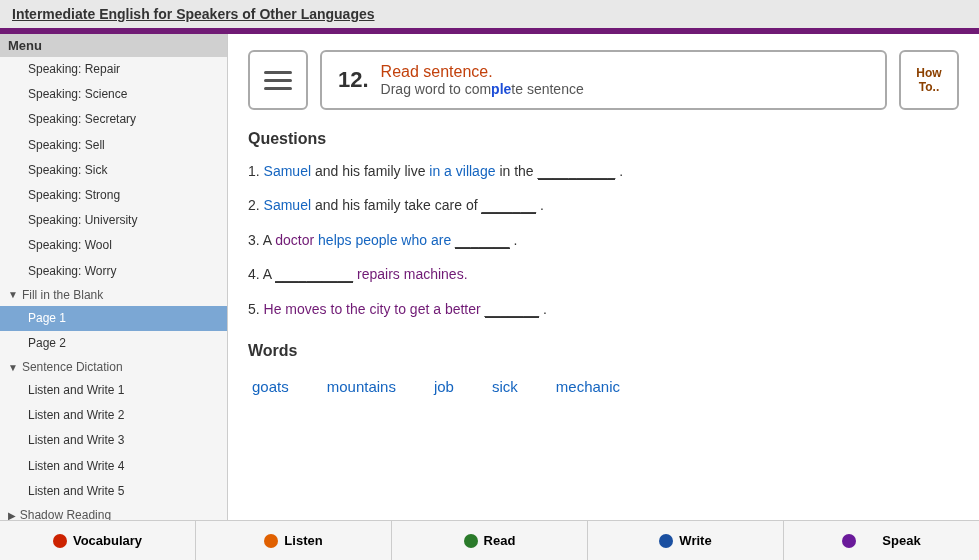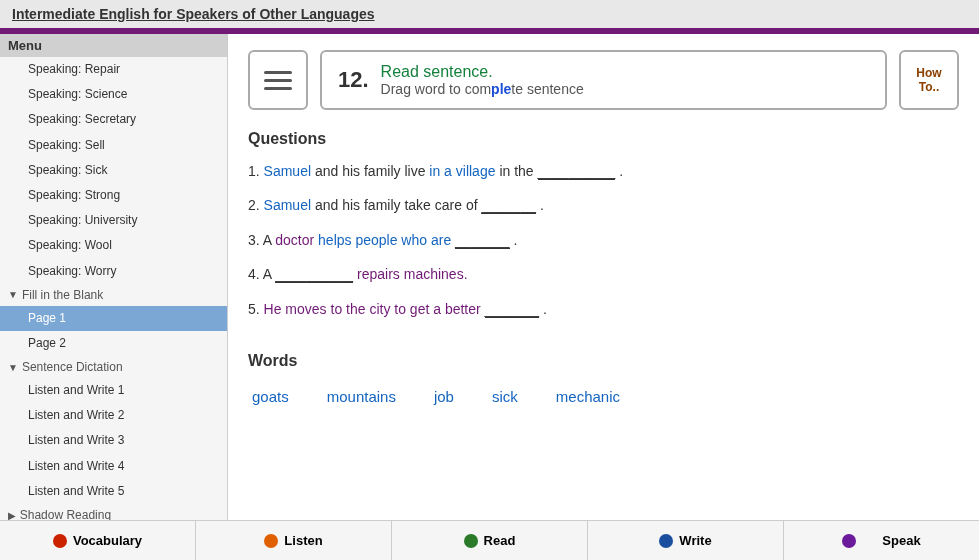--- a/index.html
+++ b/index.html
@@ -110,21 +110,21 @@
     .instruction-number {
       font-size: 22px;
       font-weight: bold;
       color: #333;
       margin-right: 12px;
     }
     .instruction-main {
       font-size: 16px;
       color: #333;
     }
-    .instruction-main .line1 { font-size: 16px; color: #15803d; }
+    .instruction-main .line1 { font-size: 16px; color: #c2410c; }
     .instruction-main .line2 { font-size: 14px; color: #555; }
     .instruction-main .highlight { color: #1d4ed8; font-weight: bold; text-align: center; }
 
     .howto-btn {
       width: 60px;
       height: 60px;
       border: 2px solid #aaa;
       border-radius: 6px;
       display: flex;
       align-items: center;
@@ -151,21 +151,21 @@
       line-height: 1.6;
       color: #333;
     }
     .question .q-num { color: #333; }
     .question .plain { color: #333; }
     .question .blue { color: #1565c0; }
     .question .orange { color: #701a75; }
     .question .blank { color: #333; text-decoration: none; border-bottom: 1px solid #333; }
 
     .words-section {
-      margin-top: 32px;
+      margin-top: 22px;
     }
     .words-section h2 {
       font-size: 16px;
       font-weight: bold;
       color: #333;
       margin-bottom: 12px;
     }
     .words-list {
       display: flex;
       gap: 30px;

